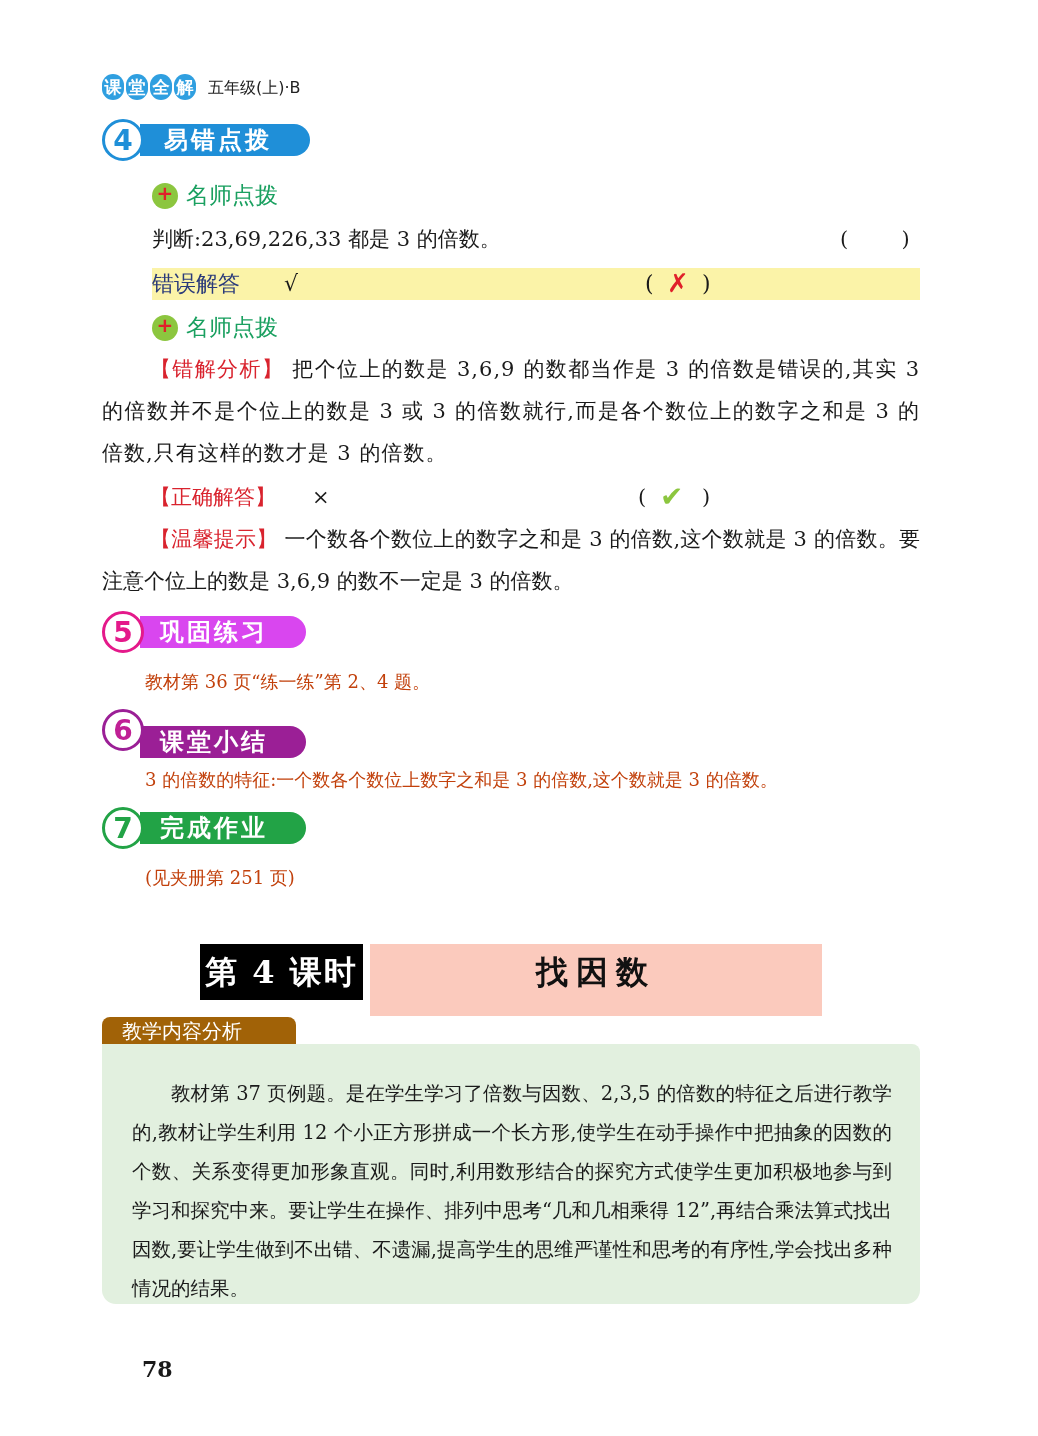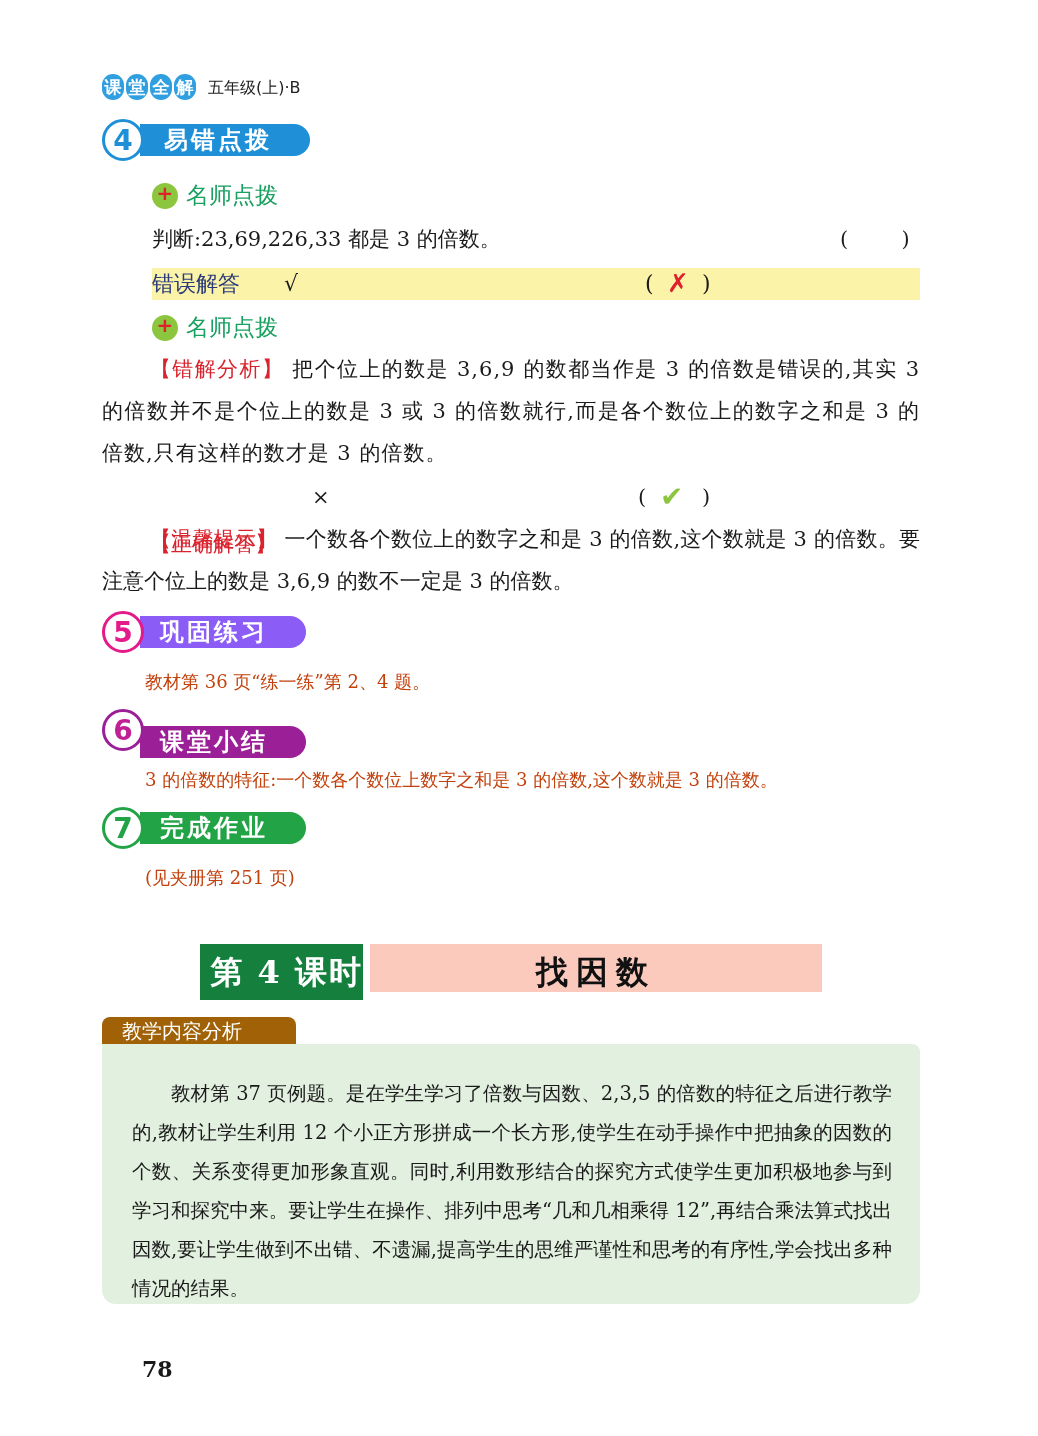--- a/index.html
+++ b/index.html
@@ -11,26 +11,26 @@
 
   .sec { display:flex; align-items:center; height:40px; }
   .sec .num { width:36px; height:36px; border-radius:50%; border:3px solid; background:#fff; display:flex; align-items:center; justify-content:center; font-family:"DejaVu Sans", sans-serif; font-weight:bold; font-size:28px; z-index:2; }
   .sec .bar { margin-left:-4px; height:32px; padding:0 28px 0 20px; border-radius:0 16px 16px 0; color:#fff; font-family:"DejaVu Serif", serif; font-weight:bold; font-size:24px; line-height:32px; letter-spacing:3px; width:118px; }
 
   .sub-head { display:flex; align-items:center; gap:8px; color:#1aa060; font-family:"DejaVu Sans", sans-serif; font-size:23px; }
   .recycle { width:26px; height:26px; border-radius:50%; background:#8cc63f; position:relative; }
   .recycle::after { content:"+"; position:absolute; left:0; right:0; top:-2px; text-align:center; color:#e0202a; font-weight:bold; font-size:20px; font-family:"DejaVu Sans", sans-serif; }
 
   .body-text { font-size:21px; line-height:42px; color:#1a1a1a; }
-  .red-label { color:#d9232e; font-family:"DejaVu Sans", sans-serif; font-size:21px;margin-top:47px; }
+  .red-label { color:#d9232e; font-family:"DejaVu Sans", sans-serif; font-size:21px; }
   .small-text { font-size:18px; color:#c2410c; }
 
   .wrong-bar { left:152px; top:268px; width:768px; height:32px; background:#fbf3a8; }
-  .lesson-left { left:200px; top:944px; width:163px; height:56px; background:#15803d; color:#fff; font-weight:bold; font-size:32px; line-height:56px; text-align:right; letter-spacing:2px; }
-  .lesson-right { left:370px; top:944px; width:452px; height:48px; background:#fbcabd; color:#111; font-weight:bold; font-size:32px; line-height:56px; text-align:center; letter-spacing:8px; }
+  .lesson-left { left:200px; top:944px; width:163px; height:56px; background:#000000; color:#fff; font-weight:bold; font-size:32px; line-height:56px; text-align:center; letter-spacing:2px; }
+  .lesson-right { left:370px; top:944px; width:452px; height:72px; background:#fbcabd; color:#111; font-weight:bold; font-size:32px; line-height:56px; text-align:center; letter-spacing:8px; }
   .analysis-tab { left:102px; top:1017px; width:194px; height:28px; background:#a16207; border-radius:8px 8px 0 0; color:#fff; font-family:"DejaVu Sans", sans-serif; font-size:20px; line-height:28px; padding-left:20px; box-sizing:border-box; }
   .analysis-box { left:102px; top:1044px; width:818px; height:260px; background:#e2f0df; border-radius:0 8px 14px 14px; padding:14px 12px 0 14px; box-sizing:border-box; }
   .analysis-box p { margin:16px; font-size:19.5px; line-height:39px; text-indent:2em; color:#1a1a1a; text-align:justify; }
   .page-num { left:142px; top:1356px; font-size:22px; font-weight:bold; }
 </style>
 </head>
 <body>
 
 <div class="abs hdr-brand">
   <span>课</span>
@@ -76,21 +76,21 @@
 <div class="abs" style="left:660px;top:478px;font-size:28px;line-height:38px;color:#8cc63f;font-family:'DejaVu Sans',sans-serif;">✔</div>
 <div class="abs body-text" style="left:702px;top:476px;">)</div>
 
 <div class="abs body-text" style="left:102px;top:518px;width:818px;text-indent:48px;text-align:justify;">
   <span class="red-label">【温馨提示】</span>
   <span>一个数各个数位上的数字之和是 3 的倍数,这个数就是 3 的倍数。要注意个位上的数是 3,6,9 的数不一定是 3 的倍数。</span>
 </div>
 
 <div class="abs sec" style="left:102px;top:612px;">
   <div class="num" style="border-color:#e4198a;color:#e4198a;">5</div>
-  <div class="bar" style="background:#8b5cf6;">巩固练习</div>
+  <div class="bar" style="background:#d946ef;">巩固练习</div>
 </div>
 <div class="abs small-text" style="left:145px;top:670px;">教材第 36 页“练一练”第 2、4 题。</div>
 
 <div class="abs sec" style="left:102px;top:710px;">
   <div class="num" style="border-color:#9b1f96;color:#c02095;">6</div>
   <div class="bar" style="background:#9b1f96;margin-top:24px;">课堂小结</div>
 </div>
 <div class="abs small-text" style="left:145px;top:768px;">3 的倍数的特征:一个数各个数位上数字之和是 3 的倍数,这个数就是 3 的倍数。</div>
 
 <div class="abs sec" style="left:102px;top:808px;">

